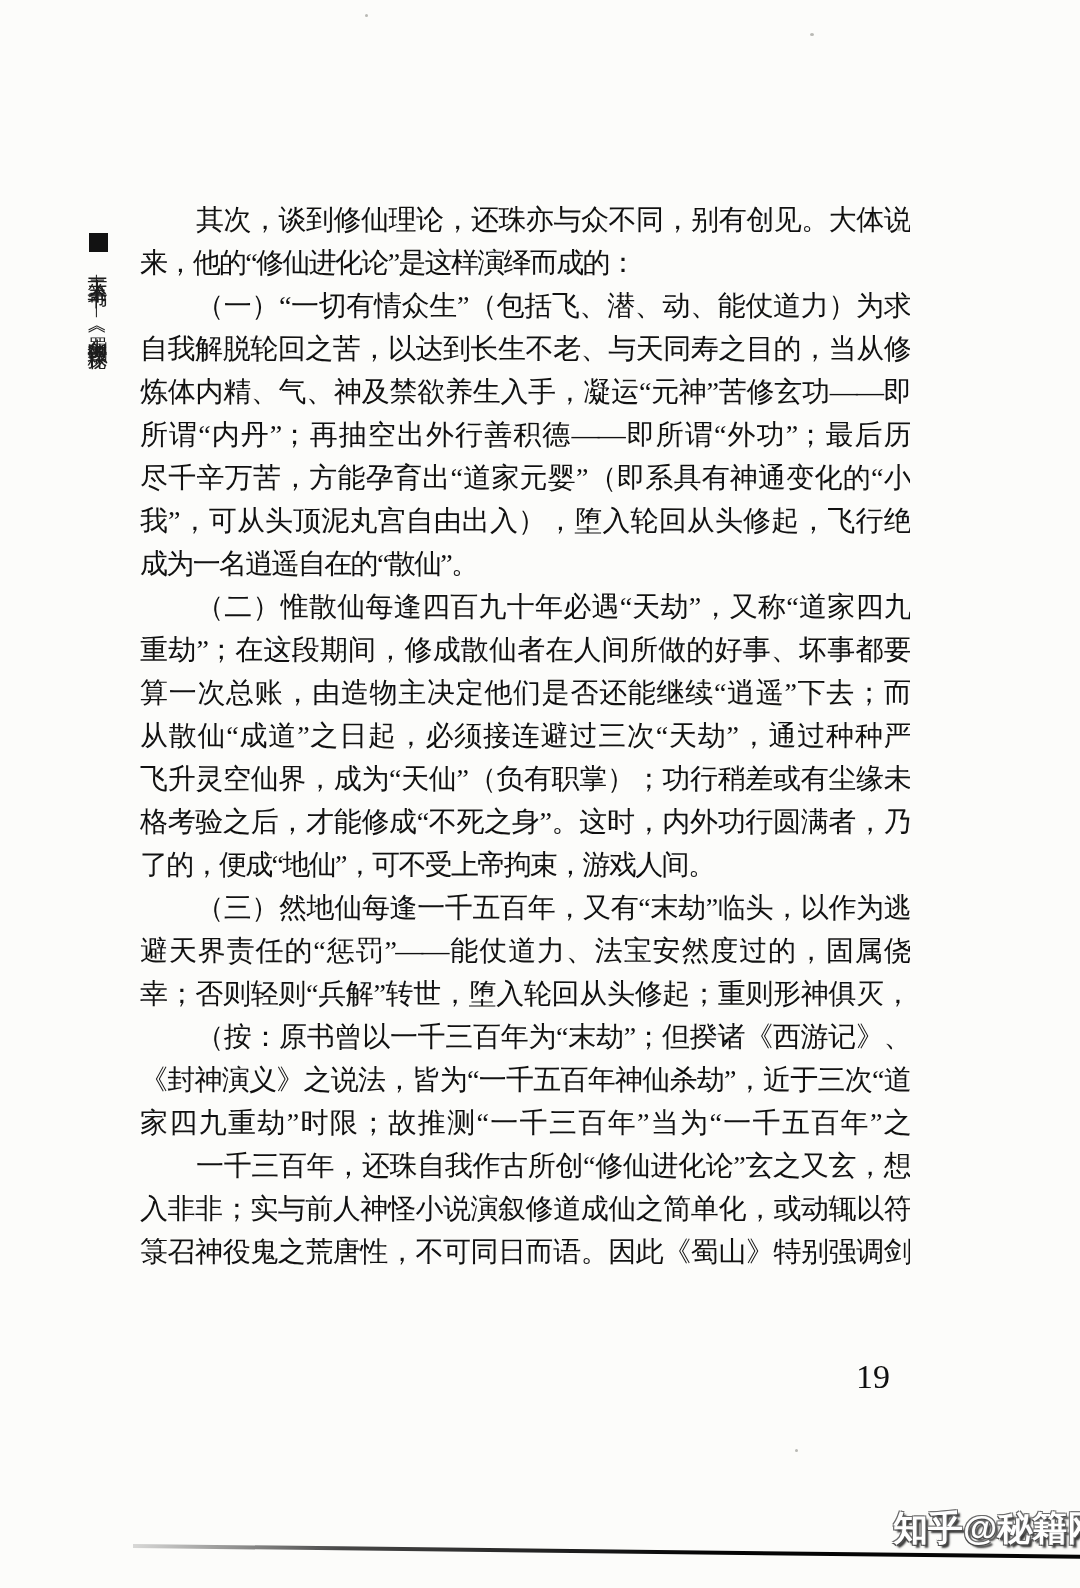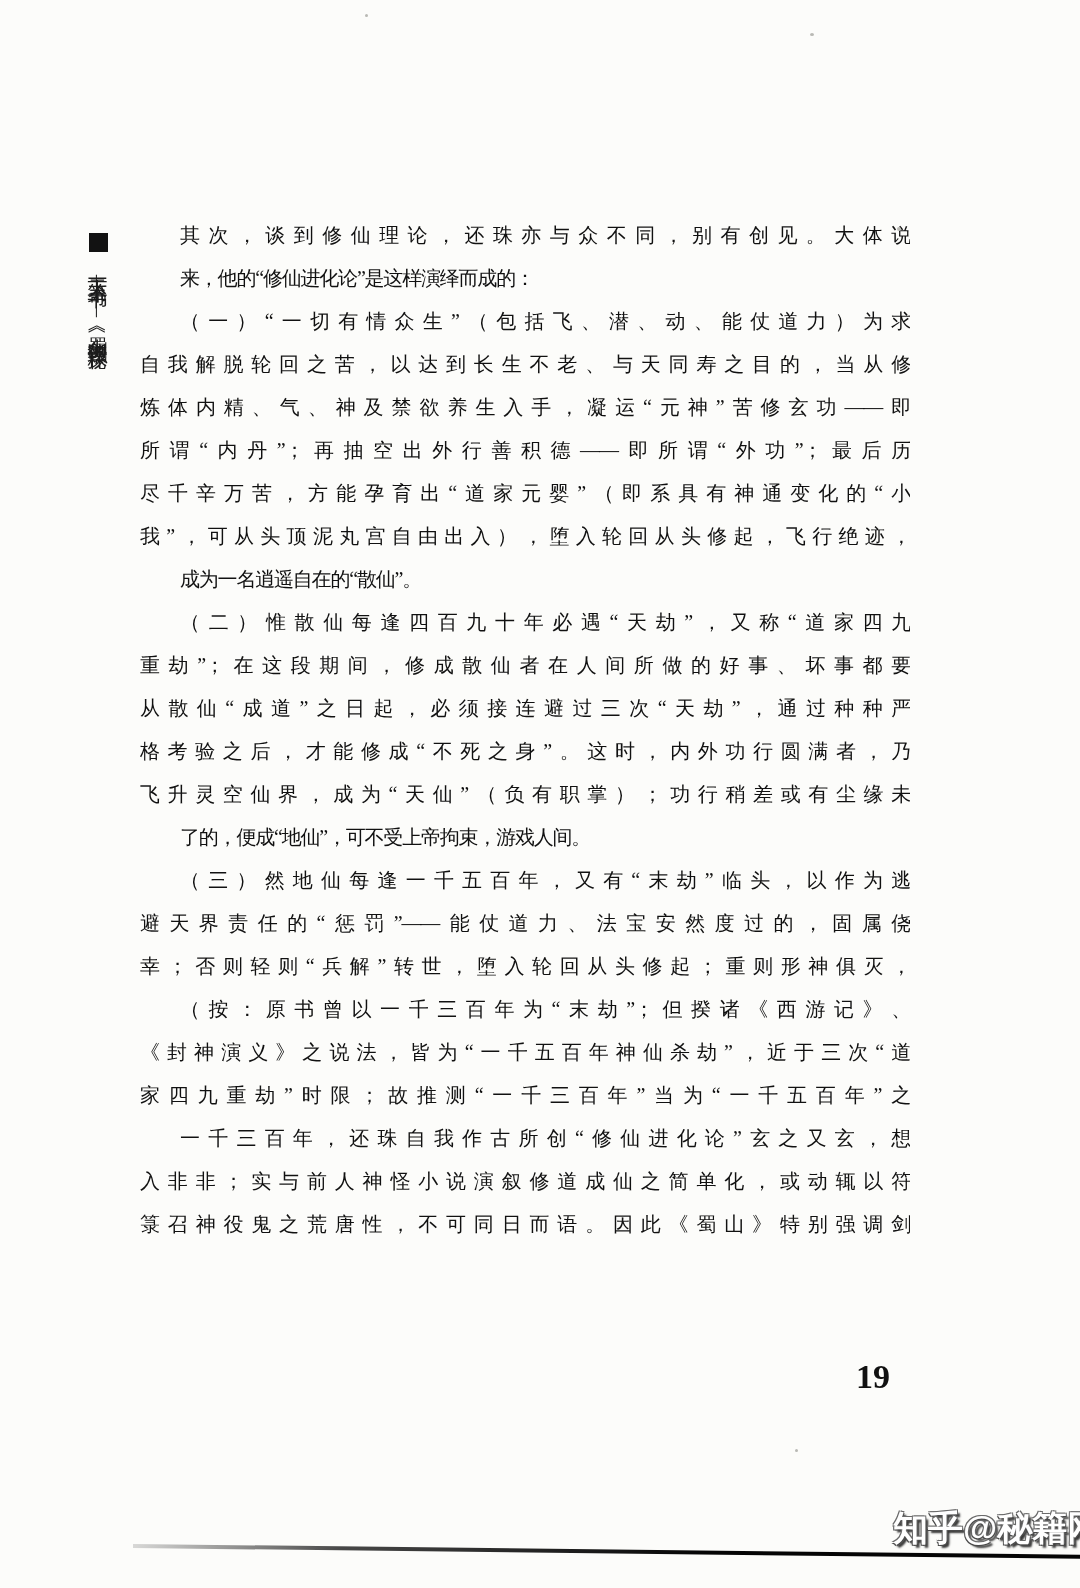--- a/index.html
+++ b/index.html
@@ -20,35 +20,35 @@
   .sidebar .sq{
     width:19px;height:19px;background:#121212;margin-bottom:11px;
   }
   .sidebar .vtext{
     writing-mode:vertical-rl;
     font-size:20px;line-height:34px;letter-spacing:2px;
     color:#1c1c1c;
   }
   
   .body-text{
-    position:absolute;left:140px;top:214px;width:770px;
-    font-size:20px;line-height:43px;letter-spacing:-0.06em;
+    position:absolute;left:140px;top:198px;width:770px;
+    font-size:28px;line-height:43px;letter-spacing:-0.06em;
     color:#111;
   }
   .ln{
     height:43px;overflow:hidden;
     text-align:justify;
     text-align-last:justify;
   }
   .ln.ind{text-indent:2em;}
-  .ln.end{text-align-last:left;margin-left:40px;}
+  .ln.end{text-align-last:left;}
   
   .pageno{
     position:absolute;left:140px;top:1358px;width:750px;
-    text-align:right;font-size:34px;color:#111;font-weight:bold;
+    text-align:right;font-size:34px;color:#111;
   }
   
   .rule{
     position:absolute;left:133px;top:1544px;width:952px;height:3.5px;
     background:linear-gradient(to right, rgba(10,10,10,0.15), rgba(10,10,10,0.75) 22%, #050505 60%, #050505);
     transform:rotate(0.65deg);
     transform-origin:left center;
   }
   
   .wm{
@@ -88,23 +88,24 @@
       <div class="ln">自我解脱轮回之苦，以达到长生不老、与天同寿之目的，当从修</div>
       <div class="ln">炼体内精、气、神及禁欲养生入手，凝运“元神”苦修玄功——即</div>
       <div class="ln">所谓“内丹”；再抽空出外行善积德——即所谓“外功”；最后历</div>
       <div class="ln">尽千辛万苦，方能孕育出“道家元婴”（即系具有神通变化的“小</div>
       <div class="ln">我”，可从头顶泥丸宫自由出入），堕入轮回从头修起，飞行绝迹，</div>
       <div class="ln end">成为一名逍遥自在的“散仙”。</div>
     </div>
     <div class="para">
       <div class="ln ind">（二）惟散仙每逢四百九十年必遇“天劫”，又称“道家四九</div>
       <div class="ln">重劫”；在这段期间，修成散仙者在人间所做的好事、坏事都要</div>
+      <div class="ln">算一次总账，由造物主决定他们是否还能继续“逍遥”下去；而</div>
       <div class="ln">从散仙“成道”之日起，必须接连避过三次“天劫”，通过种种严</div>
+      <div class="ln">飞升灵空仙界，成为“天仙”（负有职掌）；功行稍差或有尘缘未</div>
       <div class="ln">格考验之后，才能修成“不死之身”。这时，内外功行圆满者，乃</div>
-      <div class="ln">飞升灵空仙界，成为“天仙”（负有职掌）；功行稍差或有尘缘未</div>
       <div class="ln end">了的，便成“地仙”，可不受上帝拘束，游戏人间。</div>
     </div>
     <div class="para">
       <div class="ln ind">（三）然地仙每逢一千五百年，又有“末劫”临头，以作为逃</div>
       <div class="ln">避天界责任的“惩罚”——能仗道力、法宝安然度过的，固属侥</div>
       <div class="ln">幸；否则轻则“兵解”转世，堕入轮回从头修起；重则形神俱灭，</div>
     </div>
     <div class="para">
       <div class="ln ind">（按：原书曾以一千三百年为“末劫”；但揆诸《西游记》、</div>
       <div class="ln">《封神演义》之说法，皆为“一千五百年神仙杀劫”，近于三次“道</div>

